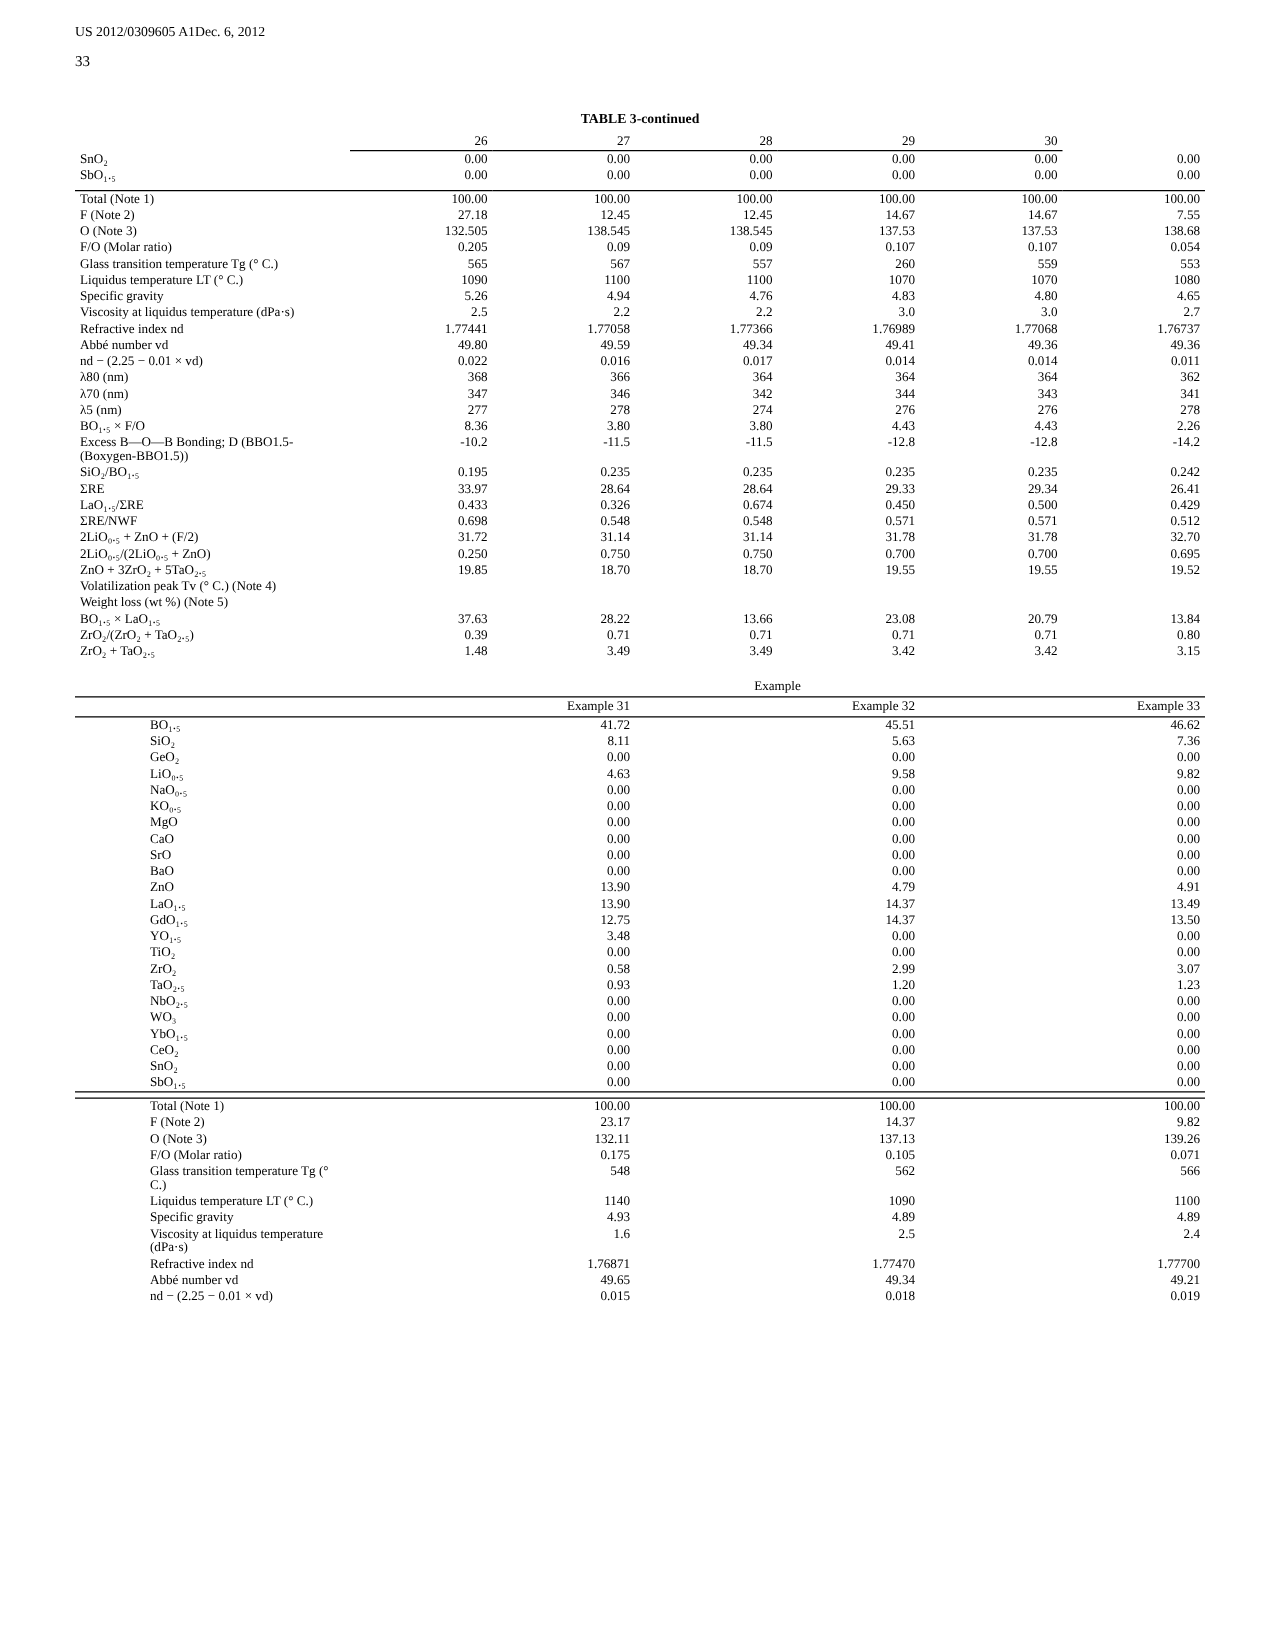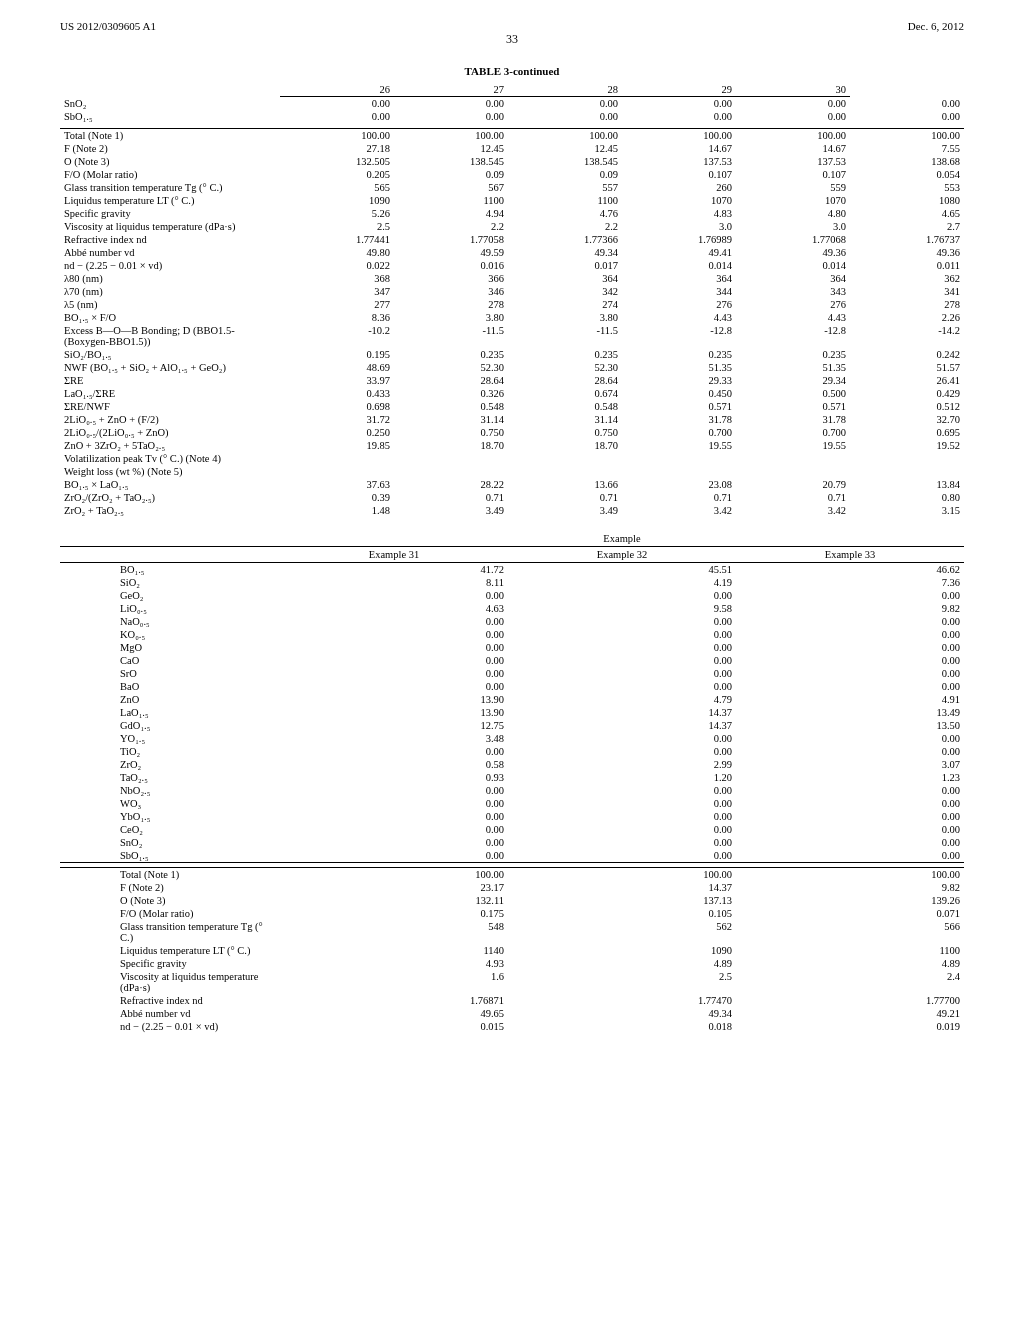--- a/index.html
+++ b/index.html
@@ -7,27 +7,26 @@
       background: #fff;
       font-family: 'Times New Roman', Times, serif;
       font-size: 11px;
       color: #000;
       width: 1024px;
       min-height: 1320px;
       padding: 20px 60px;
     }
     .header-row {
       display: flex;
-      justify-content: space-between;
       align-items: flex-start;
+      margin-bottom: 10px;
     }
     .page-number {
-      text-align: center;
       font-size: 12px;
-      margin-bottom: 18px;
+      margin-bottom: 32px;
     }
     .table-title {
       text-align: center;
       font-size: 11px;
       font-weight: bold;
       margin-bottom: 6px;
     }
     table {
       width: 100%;
       border-collapse: collapse;
@@ -51,21 +50,21 @@
       border-bottom: 1px solid #000;
       font-weight: normal;
     }
     .example-header-row th {
       text-align: center;
       padding-bottom: 2px;
     }
     .example-sub-header th {
       border-top: 1px solid #000;
       border-bottom: 1px solid #000;
-      text-align: center;
+      text-align: right;
       font-weight: normal;
       padding: 2px 4px;
     }
     .example-sub-header th.row-label {
       text-align: left;
     }
   </style>
 </head>
 <body>
 
@@ -256,29 +255,20 @@
       <tr>
         <td class="row-label">SiO₂/BO₁.₅</td>
         <td>0.195</td>
         <td>0.235</td>
         <td>0.235</td>
         <td>0.235</td>
         <td>0.235</td>
         <td>0.242</td>
       </tr>
       <tr>
-        <td class="row-label">NWF (BO₁.₅ + SiO₂ + AlO₁.₅ + GeO₂)</td>
-        <td>48.69</td>
-        <td>52.30</td>
-        <td>52.30</td>
-        <td>51.35</td>
-        <td>51.35</td>
-        <td>51.57</td>
-      </tr>
-      <tr>
         <td class="row-label">ΣRE</td>
         <td>33.97</td>
         <td>28.64</td>
         <td>28.64</td>
         <td>29.33</td>
         <td>29.34</td>
         <td>26.41</td>
       </tr>
       <tr>
         <td class="row-label">LaO₁.₅/ΣRE</td>
@@ -389,21 +379,21 @@
   <tbody id="bottom-table-body">
   <tr>
         <td class="row-label" style="padding-left: 60px;">BO₁.₅</td>
         <td>41.72</td>
         <td>45.51</td>
         <td>46.62</td>
       </tr>
       <tr>
         <td class="row-label" style="padding-left: 60px;">SiO₂</td>
         <td>8.11</td>
-        <td>4.19</td>
+        <td>5.63</td>
         <td>7.36</td>
       </tr>
       <tr>
         <td class="row-label" style="padding-left: 60px;">GeO₂</td>
         <td>0.00</td>
         <td>0.00</td>
         <td>0.00</td>
       </tr>
       <tr>
         <td class="row-label" style="padding-left: 60px;">LiO₀.₅</td>

